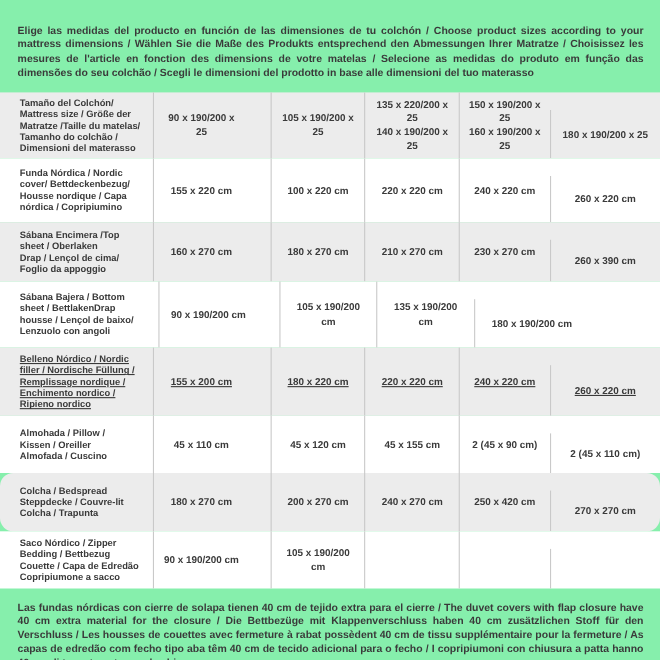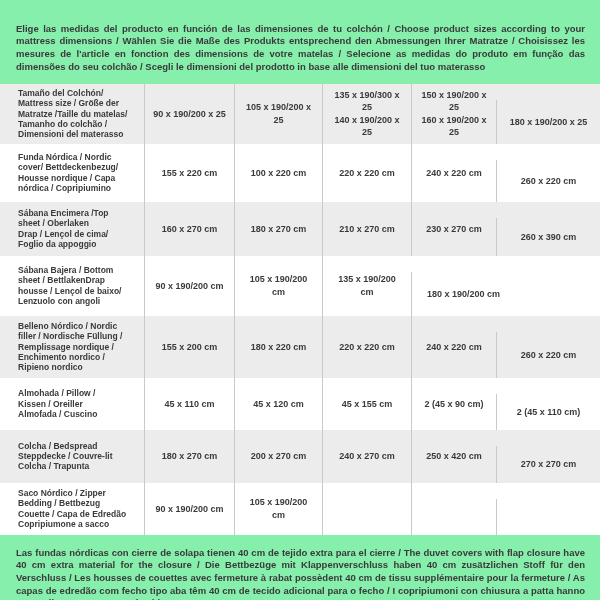--- a/index.html
+++ b/index.html
@@ -35,23 +35,23 @@
   .t-row {
     display: flex;
     align-items: stretch;
     background: #ffffff;
   }
   .t-row.alt { background: #ececec; }
   .t-row:nth-child(1) { min-height: 55px; }
   .t-row:nth-child(2) { min-height: 58px; }
   .t-row:nth-child(3) { min-height: 54px; }
   .t-row:nth-child(4) { min-height: 60px; }
-  .t-row:nth-child(5) { min-height: 62px; }
+  .t-row:nth-child(5) { min-height: 62px; text-decoration: underline; }
   .t-row:nth-child(6) { min-height: 52px; }
-  .t-row:nth-child(7) { min-height: 53px; }
+  .t-row:nth-child(7) { min-height: 53px; border-radius: 12px; }
   .t-row:nth-child(8) { min-height: 52px; }
   .cell {
     box-sizing: border-box;
     display: flex;
     align-items: center;
     justify-content: center;
     text-align: center;
     font-size: 9px;
     font-weight: bold;
     white-space: pre-line;
@@ -62,21 +62,21 @@
     width: 144px;
     justify-content: flex-start;
     text-align: left;
     padding-left: 18px;
     padding-right: 5px;
     font-size: 8.5px;
     line-height: 1.22;
   }
   .cell.v { border-left: 1px solid #c9c9c9; line-height: 1.4; }
   .c1 { width: 90px; }
-  .c2 { width: 88px; }
+  .c2 { width: 88px; margin-left: 20px; }
   .c3 { width: 89px; }
   .c4 { width: 85px; }
   .c5 { width: 104px; margin-top: 16px; }
   .footnote {
     position: absolute;
     left: 16px; top: 537px;
     width: 569px;
     font-size: 9.5px;
     font-weight: bold;
     line-height: 1.34;
@@ -93,21 +93,21 @@
 
   <div class="size-table">
       <div class="t-row alt">
         <div class="cell label">Tamaño del Colchón/
 Mattress size / Größe der
 Matratze /Taille du matelas/
 Tamanho do colchão /
 Dimensioni del materasso</div>
         <div class="cell v c1">90 x 190/200 x 25</div>
         <div class="cell v c2">105 x 190/200 x 25</div>
-        <div class="cell v c3">135 x 190/300 x 25
+        <div class="cell v c3">135 x 220/200 x 25
 140 x 190/200 x 25</div>
         <div class="cell v c4">150 x 190/200 x 25
 160 x 190/200 x 25</div>
         <div class="cell v c5">180 x 190/200 x 25</div>
       </div>
       <div class="t-row">
         <div class="cell label">Funda Nórdica /  Nordic
 cover/ Bettdeckenbezug/
 Housse nordique  / Capa
 nórdica / Copripiumino</div>

